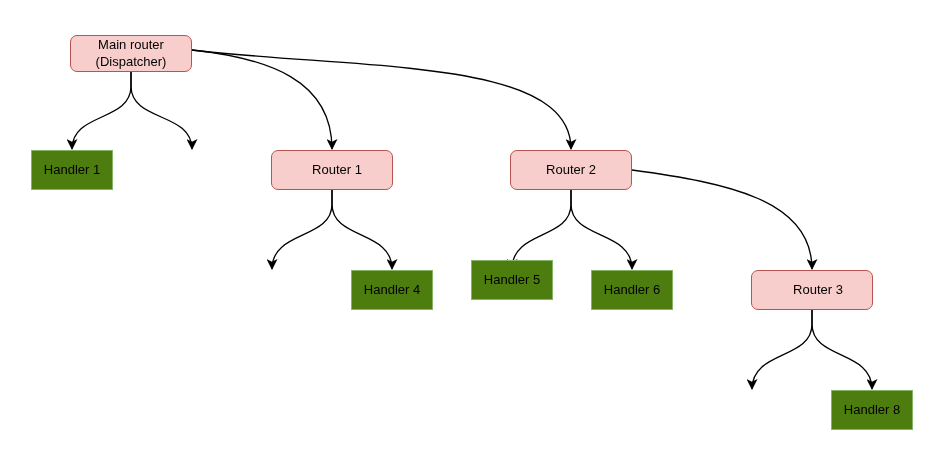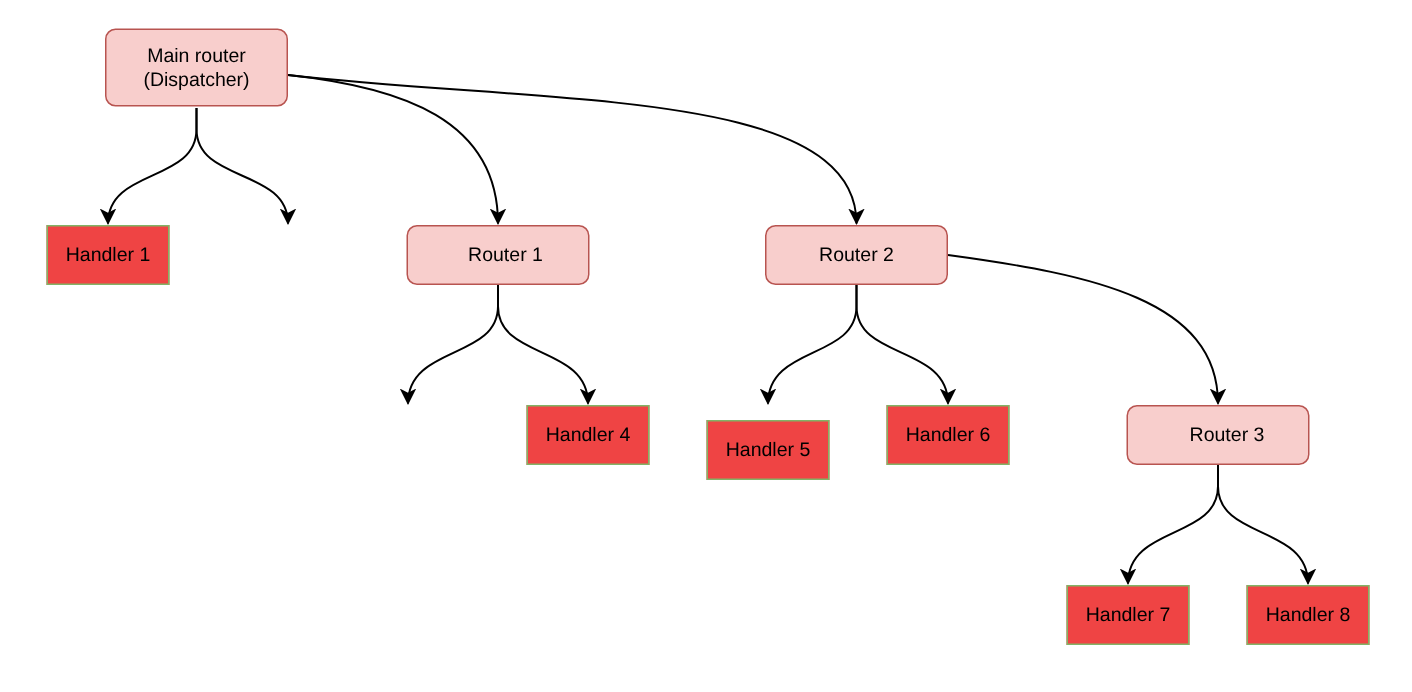--- a/index.html
+++ b/index.html
@@ -12,21 +12,21 @@
   svg.edges{position:absolute;left:0;top:0;pointer-events:none;}
   .node{
     position:absolute;display:flex;align-items:center;justify-content:center;
     box-sizing:border-box;font-size:13px;line-height:1.25;color:#000;
     text-align:center;white-space:pre-line;
   }
   .node.router{
     background:#f8cecc;border:1.3px solid #b85450;border-radius:7px;
   }
   .node.handler{
-    background:#ef4444;border:1.3px solid #82b366;border-radius:0;
+    background:#4d7c0f;border:1.3px solid #82b366;border-radius:0;
   }
 </style>
 </head>
 <body>
 
 <div id="canvas">
 
   <svg class="edges" width="941" height="461" viewBox="0 0 941 461">
     <defs>
       <marker id="arrow" markerUnits="userSpaceOnUse" markerWidth="11" markerHeight="11" refX="10" refY="5.5" orient="auto">
@@ -41,36 +41,35 @@
       <path d="M 332 190 L 332 204 C 332 240, 272 230, 272 269" marker-end="url(#arrow)"></path>
       <path d="M 332 190 L 332 204 C 332 240, 392 230, 392 269" marker-end="url(#arrow)"></path>
       <path d="M 571 190 L 571 204 C 571 240, 512 230, 512 269" marker-end="url(#arrow)"></path>
       <path d="M 571 190 L 571 204 C 571 240, 632 230, 632 269" marker-end="url(#arrow)"></path>
       <path d="M 632 170 C 728 183, 812 200, 812 269" marker-end="url(#arrow)"></path>
       <path d="M 812 310 L 812 324 C 812 360, 752 350, 752 389" marker-end="url(#arrow)"></path>
       <path d="M 812 310 L 812 324 C 812 360, 872 350, 872 389" marker-end="url(#arrow)"></path>
     </g>
   </svg>
 
-  <div class="node router" style="left:70px;top:19px;width:122px;height:52px;">Main router
+  <div class="node router" style="left:70px;top:35px;width:122px;height:37px;">Main router
 (Dispatcher)</div>
 
   <div class="node handler" style="left:31px;top:150px;width:82px;height:40px;">Handler 1</div>
 
 
   <div class="node router" style="left:271px;top:150px;width:122px;height:40px;padding-left:10px;">Router 1</div>
 
   <div class="node router" style="left:510px;top:150px;width:122px;height:40px;">Router 2</div>
 
 
   <div class="node handler" style="left:351px;top:270px;width:82px;height:40px;">Handler 4</div>
 
-  <div class="node handler" style="left:471px;top:280px;width:82px;height:40px;">Handler 5</div>
+  <div class="node handler" style="left:471px;top:260px;width:82px;height:40px;">Handler 5</div>
 
   <div class="node handler" style="left:591px;top:270px;width:82px;height:40px;">Handler 6</div>
 
   <div class="node router" style="left:751px;top:270px;width:122px;height:40px;padding-left:12px;">Router 3</div>
 
-  <div class="node handler" style="left:711px;top:390px;width:82px;height:40px;">Handler 7</div>
 
   <div class="node handler" style="left:831px;top:390px;width:82px;height:40px;">Handler 8</div>
 
 </div>
 
 </body></html>

